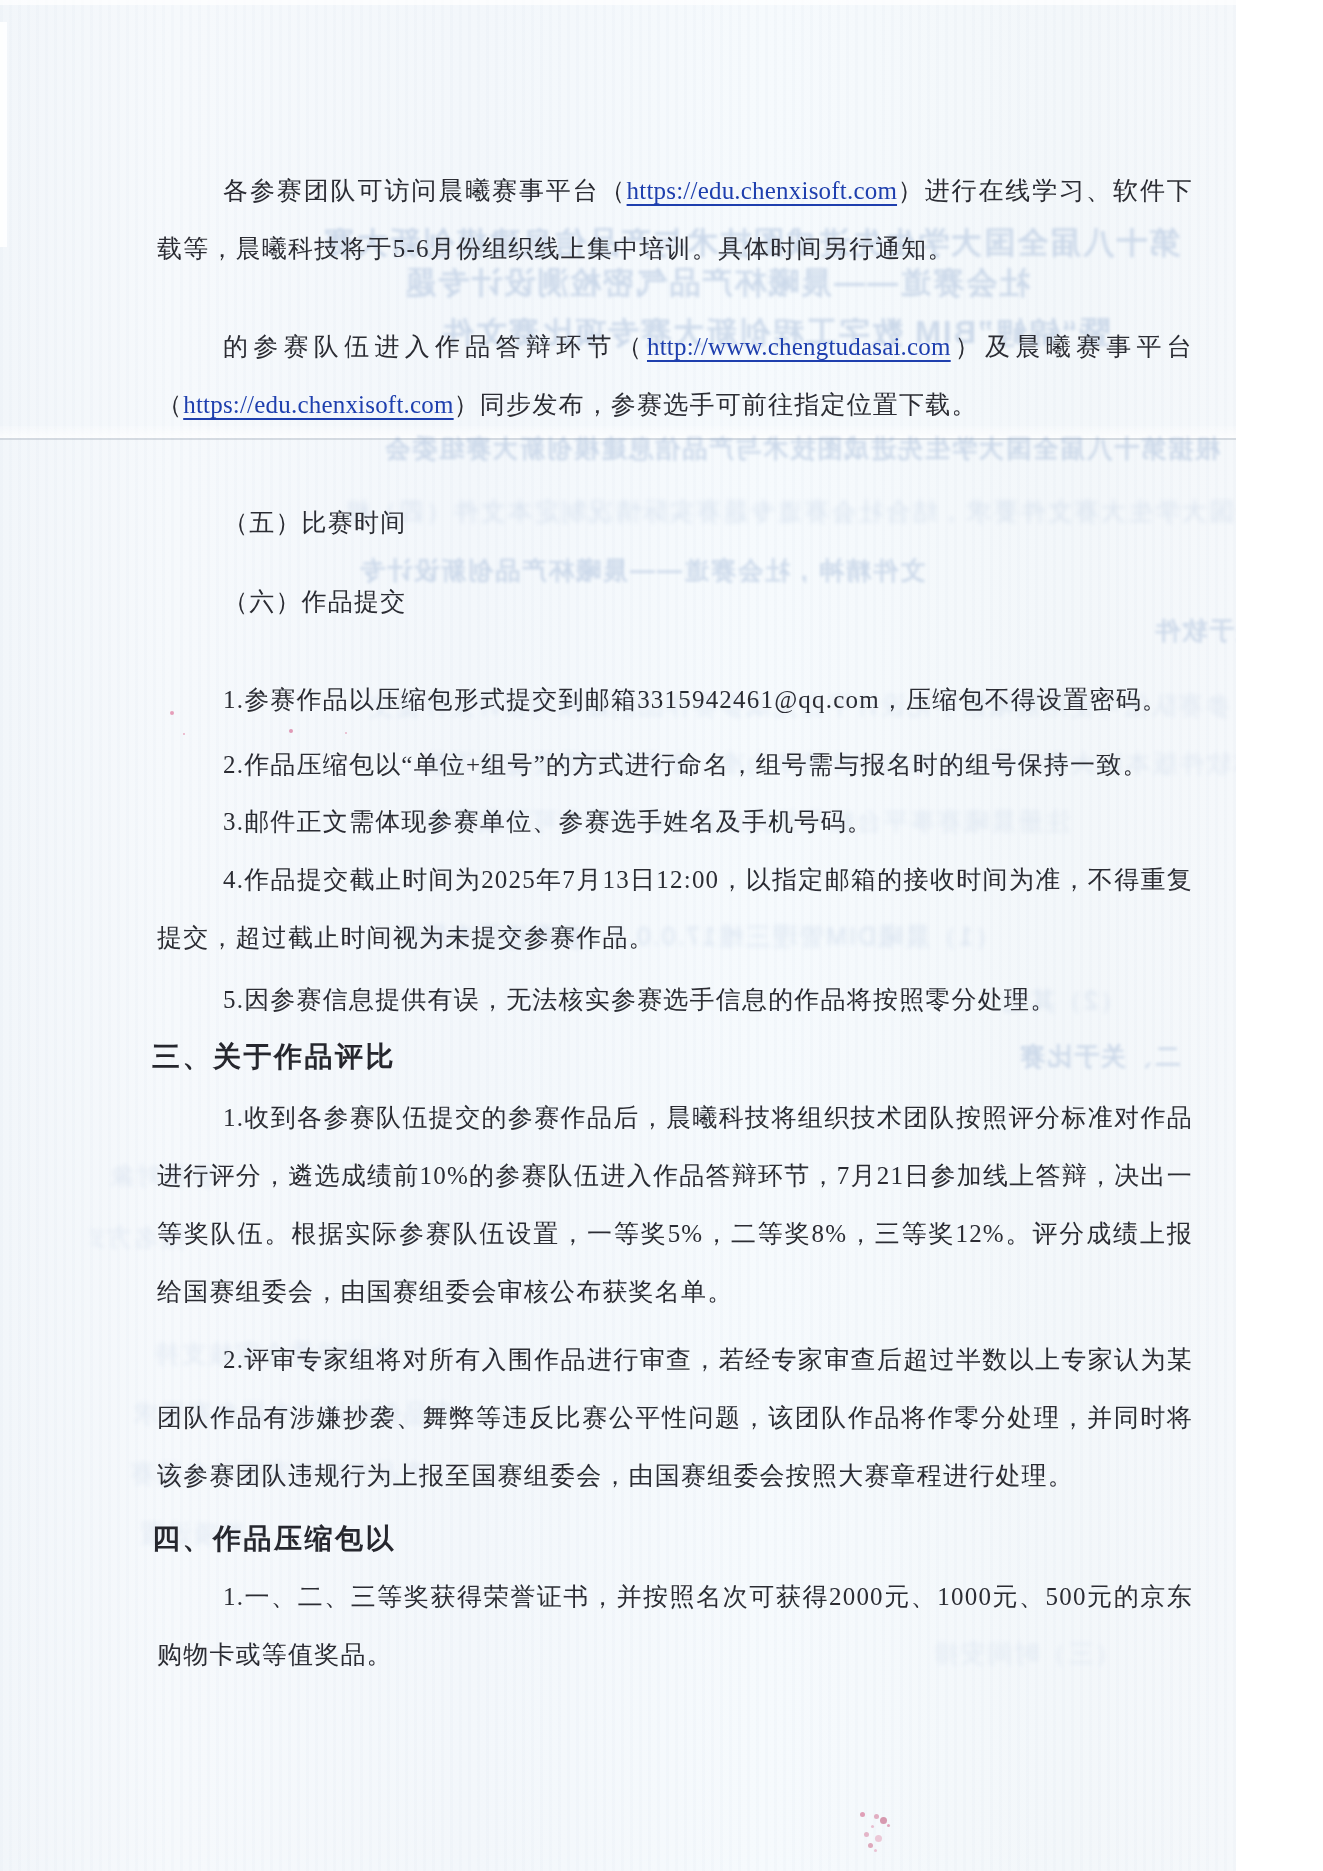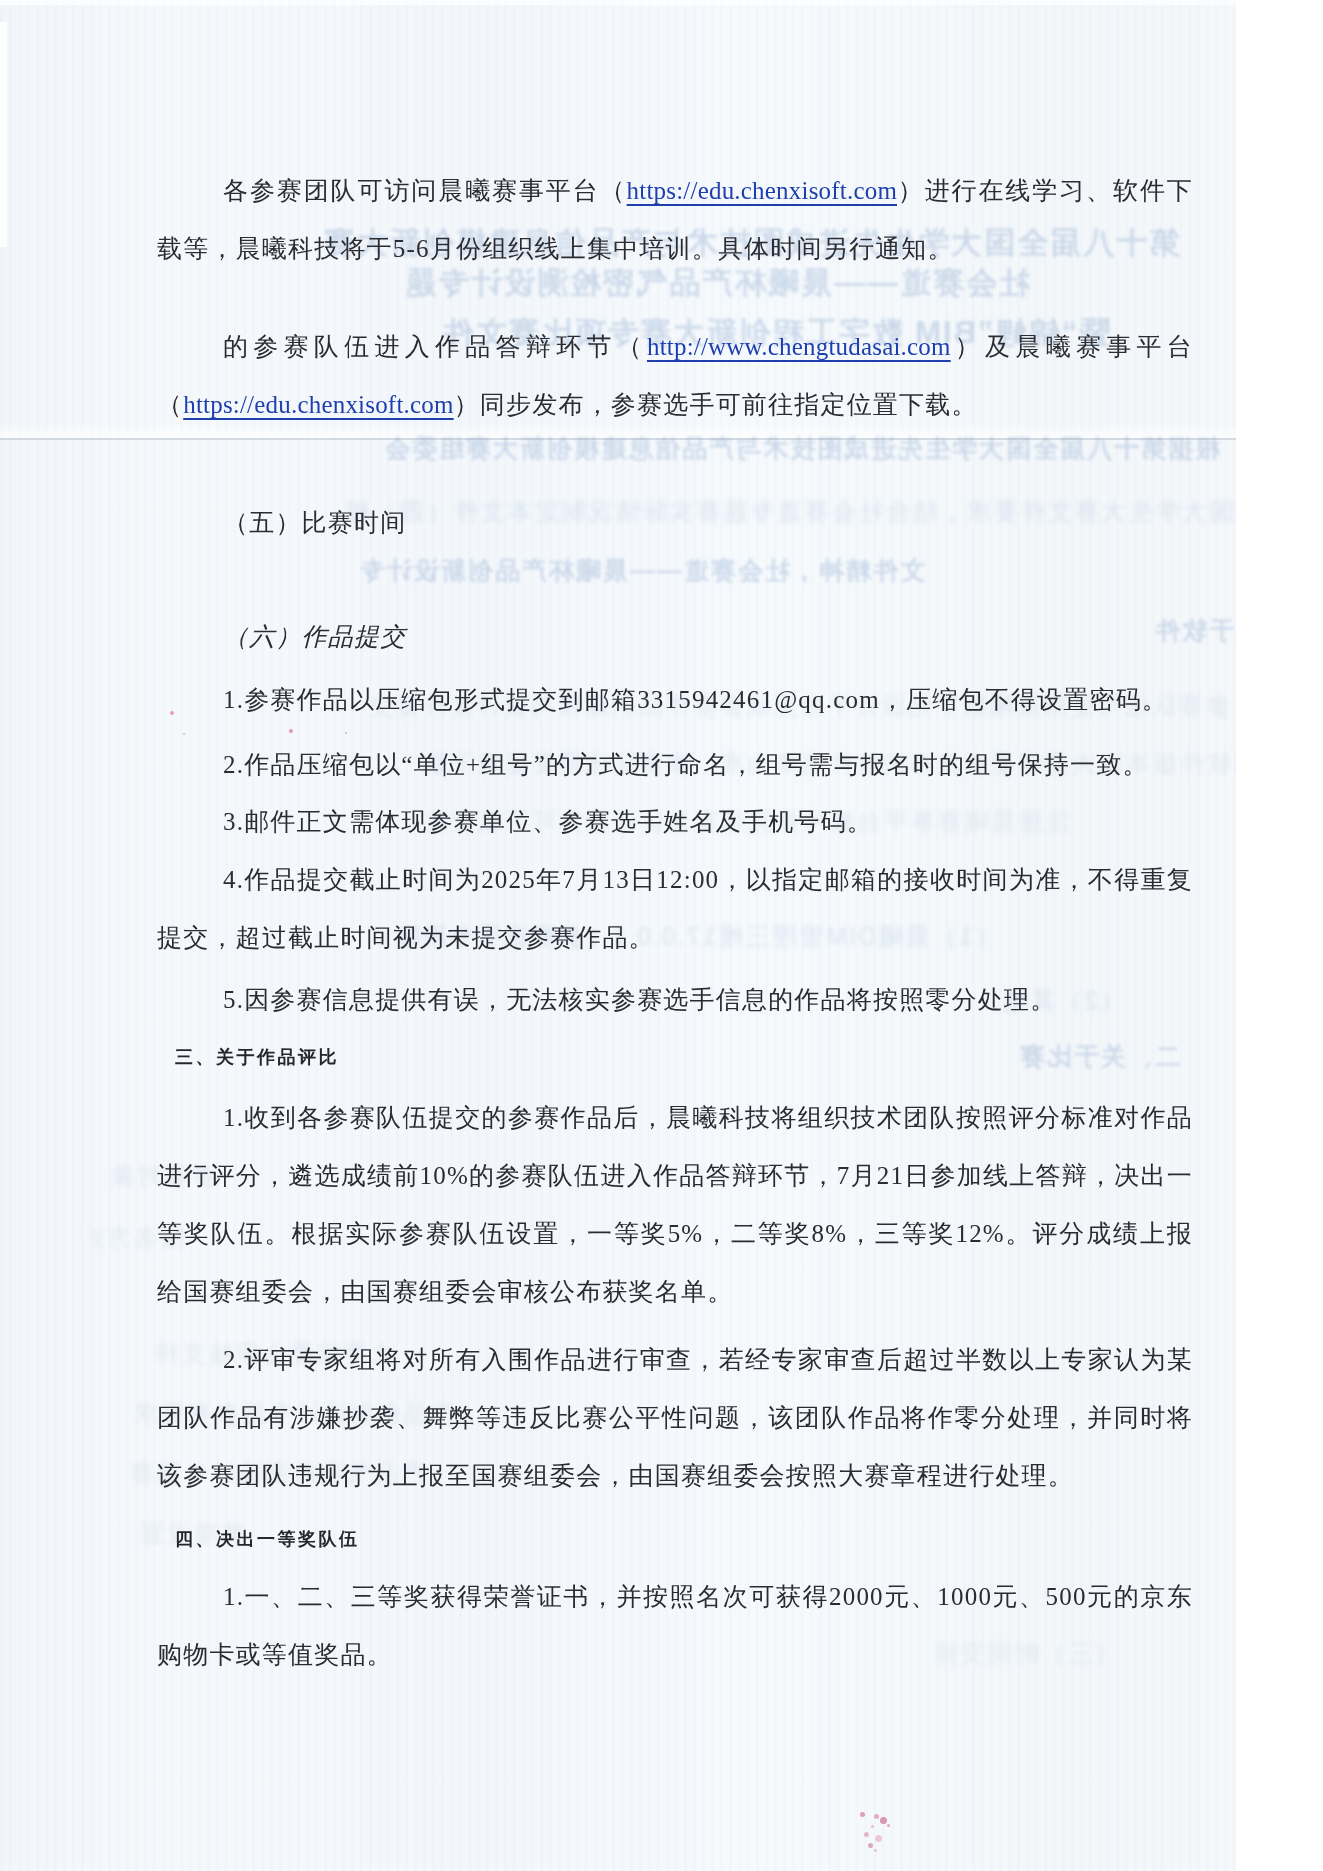--- a/index.html
+++ b/index.html
@@ -14,22 +14,22 @@
   
   .edge-top{position:absolute;top:0;left:0;width:100%;height:5px;background:rgba(255,255,255,0.7);}
   .edge-left{position:absolute;top:22px;left:0;width:7px;height:225px;background:rgba(255,255,255,0.85);}
   .scan-band{position:absolute;top:426px;left:0;width:1323px;height:12px;
     background:linear-gradient(to bottom,rgba(255,255,255,0.15),rgba(255,255,255,0.75));
     border-bottom:2px solid rgba(148,160,176,0.35);}
   
   .para{position:absolute;left:157px;width:1036px;font-family:"Liberation Serif",serif;
     font-size:25px;line-height:58px;letter-spacing:1.2px;text-align:justify;color:#2b2c33;}
   .indent{text-indent:66px;}
-  .sec{position:absolute;left:175px;font-family:"Liberation Sans",sans-serif;font-weight:700;
-    font-size:18px;line-height:58px;letter-spacing:2.5px;color:#26272e;white-space:nowrap;}
+  .sec{position:absolute;left:152px;font-family:"Liberation Sans",sans-serif;font-weight:700;
+    font-size:28px;line-height:58px;letter-spacing:2.5px;color:#26272e;white-space:nowrap;}
   .doclink{color:#1e3fae;letter-spacing:0.2px;text-decoration:underline;
     text-decoration-thickness:2px;text-underline-offset:5px;cursor:pointer;}
   
   .bleed{position:absolute;transform:scaleX(-1);filter:blur(2px);color:#7d9cc8;opacity:0.22;
     font-family:"Liberation Sans",sans-serif;font-size:25px;line-height:30px;letter-spacing:2px;
     white-space:nowrap;overflow:hidden;pointer-events:none;}
   .bleed.bold{font-weight:700;opacity:0.32;filter:blur(1.8px);}
   .bleed.big{font-size:31px;}
   .bleed.faint{opacity:0.16;}
   
@@ -71,33 +71,33 @@
   <div class="bleed faint" style="top:1638px;left:935px;width:185px;">（三）时间安排</div>
 
   <div class="para indent" style="top:162px;"><span>各参赛团队可访问晨曦赛事平台（</span><span class="doclink">https://edu.chenxisoft.com</span><span>）进行在线学习、软件下载等，晨曦科技将于5-6月份组织线上集中培训。具体时间另行通知。</span></div>
 
 
   <div class="para indent" style="top:318px;"><span>的参赛队伍进入作品答辩环节（</span><span class="doclink">http://www.chengtudasai.com</span><span>）及晨曦赛事平台（</span><span class="doclink">https://edu.chenxisoft.com</span><span>）同步发布，参赛选手可前往指定位置下载。</span></div>
 
   <div class="para indent" style="top:494px;">（五）比赛时间</div>
 
 
-  <div class="para indent" style="top:608px;font-style:italic;">（六）作品提交</div>
+  <div class="para indent" style="top:573px;">（六）作品提交</div>
 
   <div class="para indent" style="top:671px;">1.参赛作品以压缩包形式提交到邮箱3315942461@qq.com，压缩包不得设置密码。</div>
   <div class="para indent" style="top:736px;">2.作品压缩包以“单位+组号”的方式进行命名，组号需与报名时的组号保持一致。</div>
   <div class="para indent" style="top:793px;">3.邮件正文需体现参赛单位、参赛选手姓名及手机号码。</div>
   <div class="para indent" style="top:851px;">4.作品提交截止时间为2025年7月13日12:00，以指定邮箱的接收时间为准，不得重复提交，超过截止时间视为未提交参赛作品。</div>
   <div class="para indent" style="top:971px;">5.因参赛信息提供有误，无法核实参赛选手信息的作品将按照零分处理。</div>
 
   <div class="sec" style="top:1028px;">三、关于作品评比</div>
 
   <div class="para indent" style="top:1089px;">1.收到各参赛队伍提交的参赛作品后，晨曦科技将组织技术团队按照评分标准对作品进行评分，遴选成绩前10%的参赛队伍进入作品答辩环节，7月21日参加线上答辩，决出一等奖队伍。根据实际参赛队伍设置，一等奖5%，二等奖8%，三等奖12%。评分成绩上报给国赛组委会，由国赛组委会审核公布获奖名单。</div>
   <div class="para indent" style="top:1331px;">2.评审专家组将对所有入围作品进行审查，若经专家审查后超过半数以上专家认为某团队作品有涉嫌抄袭、舞弊等违反比赛公平性问题，该团队作品将作零分处理，并同时将该参赛团队违规行为上报至国赛组委会，由国赛组委会按照大赛章程进行处理。</div>
 
-  <div class="sec" style="top:1510px;">四、决出一等奖队伍</div>
+  <div class="sec" style="top:1510px;">四、作品压缩包以</div>
 
   <div class="para indent" style="top:1568px;">1.一、二、三等奖获得荣誉证书，并按照名次可获得2000元、1000元、500元的京东购物卡或等值奖品。</div>
 
   <div class="speck s1"></div>
   <div class="smudge"></div>
 
 </div>
 
 </body></html>

